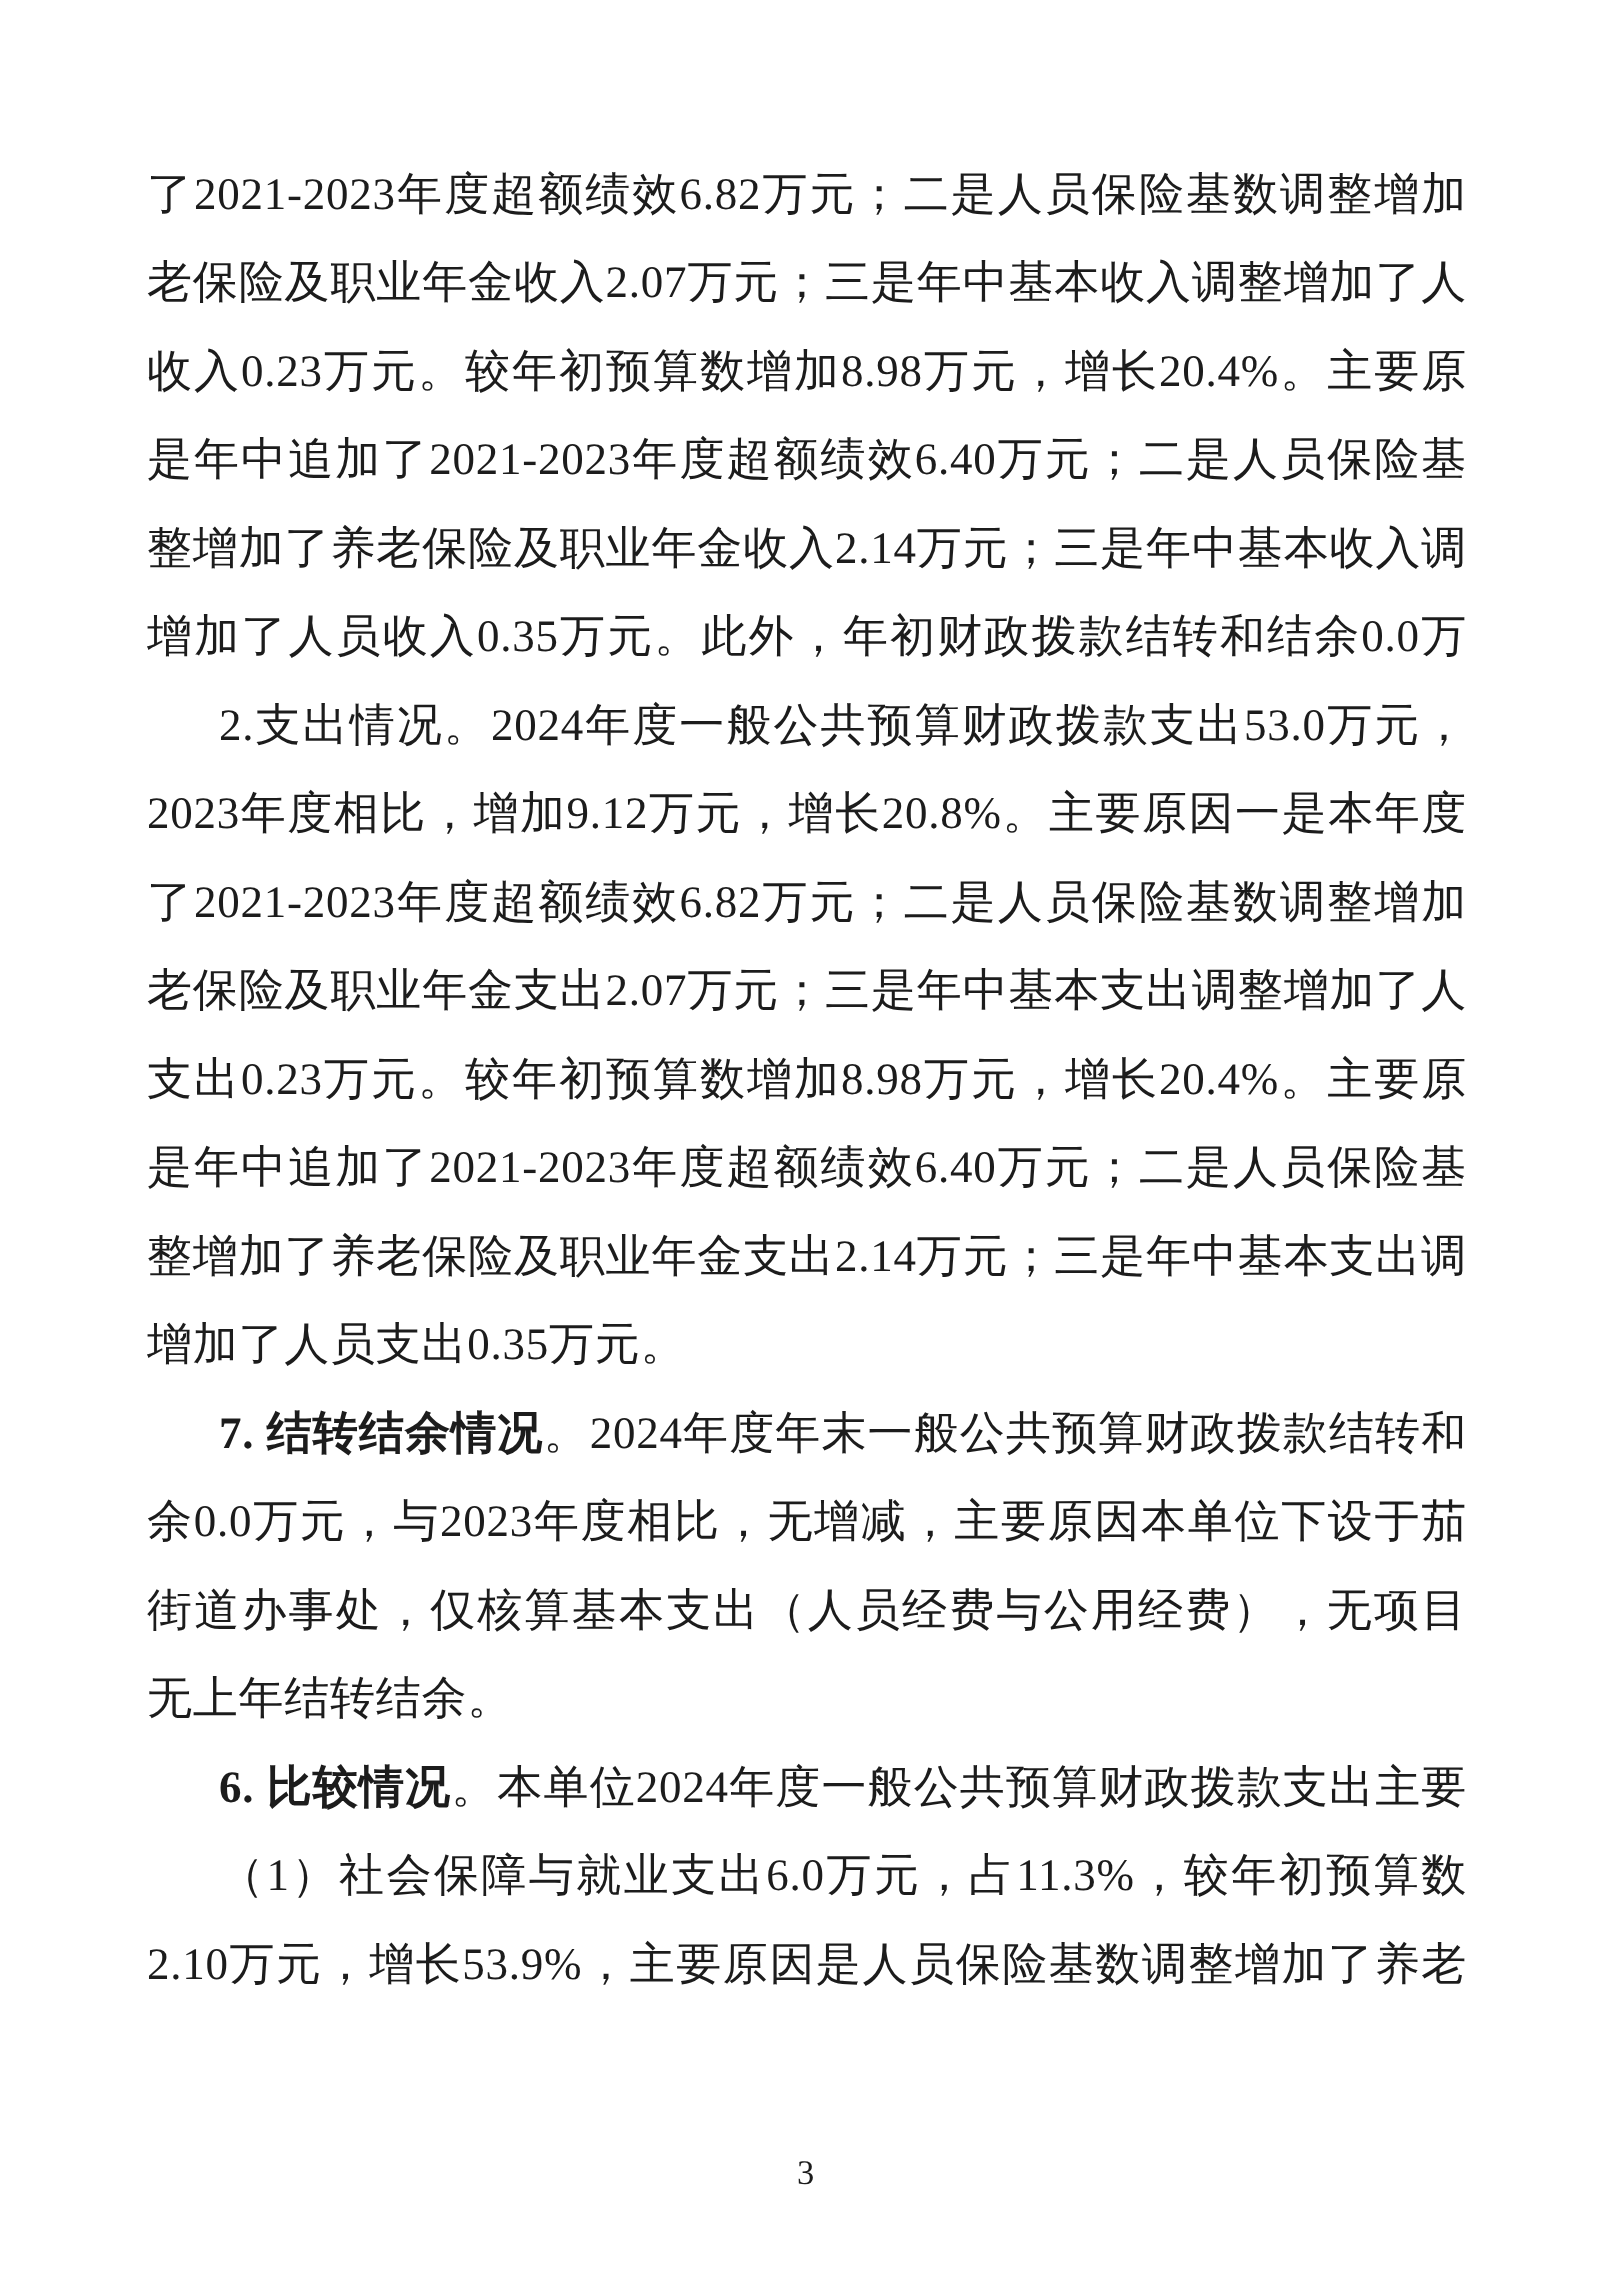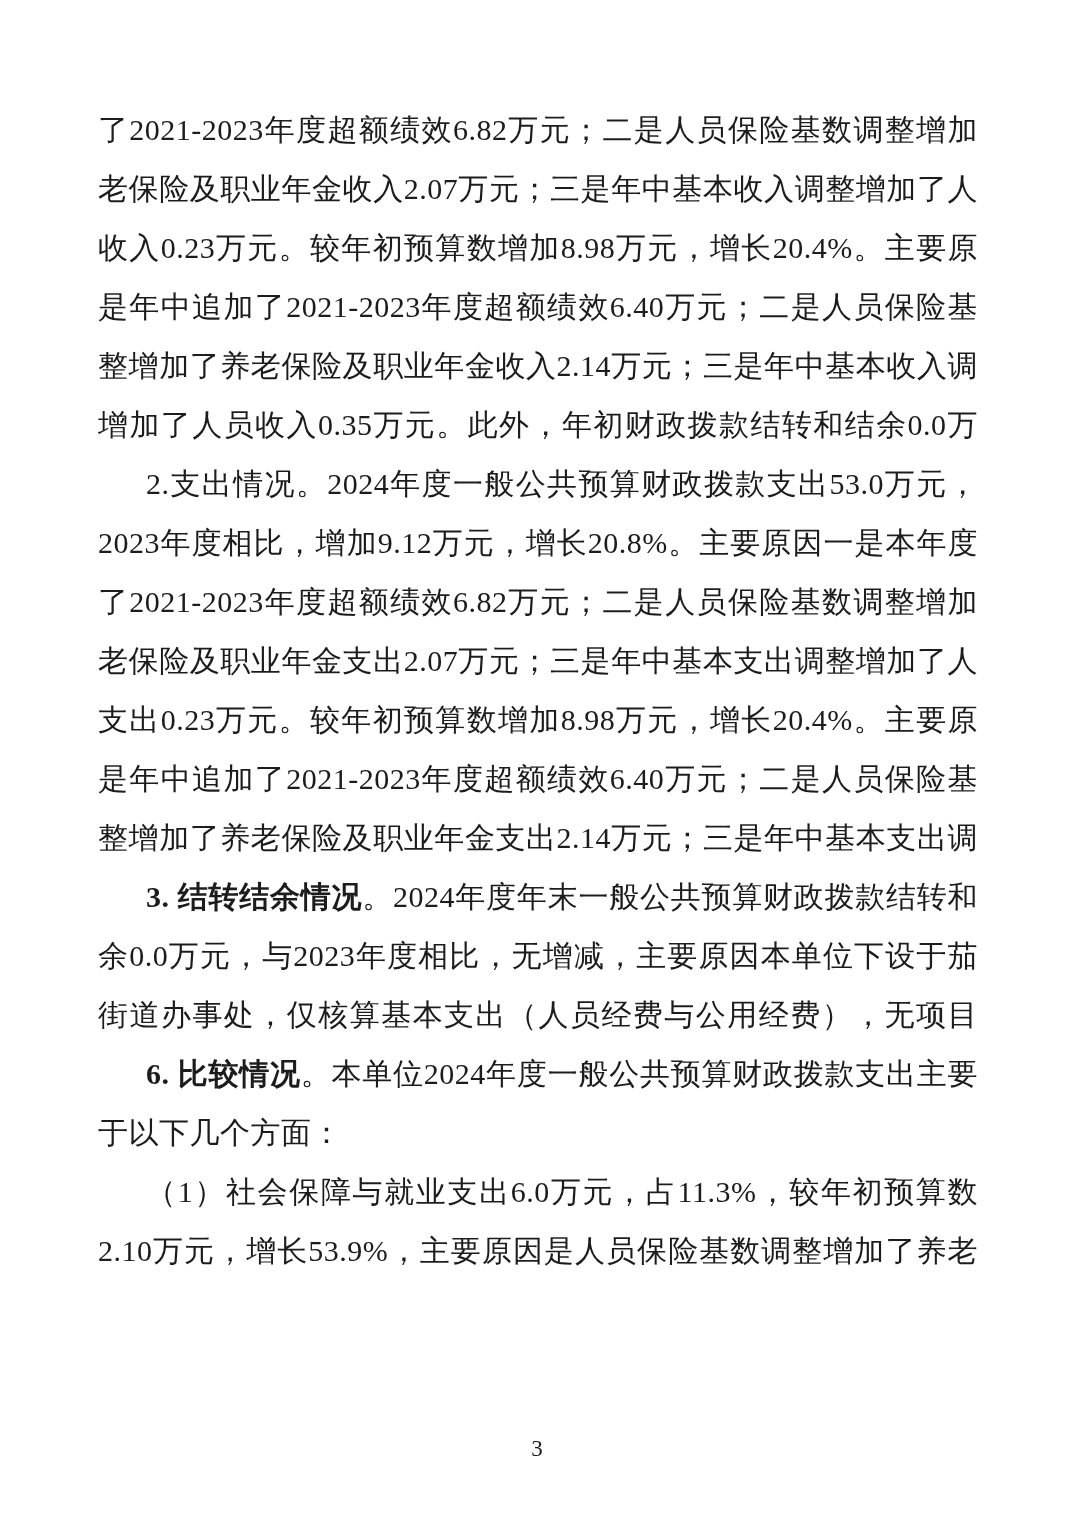--- a/index.html
+++ b/index.html
@@ -51,24 +51,25 @@
       <div class="line fill"><span>是年中追加了2021-2023年度超额绩效6.40万元；二是人员保险基数调</span></div>
       <div class="line fill"><span>整增加了养老保险及职业年金收入2.14万元；三是年中基本收入调整</span></div>
       <div class="line fill"><span>增加了人员收入0.35万元。此外，年初财政拨款结转和结余0.0万元。</span></div>
       <div class="line fill indent"><span>2.支出情况。2024年度一般公共预算财政拨款支出53.0万元，与</span></div>
       <div class="line fill"><span>2023年度相比，增加9.12万元，增长20.8%。主要原因一是本年度清算</span></div>
       <div class="line fill"><span>了2021-2023年度超额绩效6.82万元；二是人员保险基数调整增加了养</span></div>
       <div class="line fill"><span>老保险及职业年金支出2.07万元；三是年中基本支出调整增加了人员</span></div>
       <div class="line fill"><span>支出0.23万元。较年初预算数增加8.98万元，增长20.4%。主要原因一</span></div>
       <div class="line fill"><span>是年中追加了2021-2023年度超额绩效6.40万元；二是人员保险基数调</span></div>
       <div class="line fill"><span>整增加了养老保险及职业年金支出2.14万元；三是年中基本支出调整</span></div>
-      <div class="line fill indent"><b>3. 结转结余情况</b><span>。2024年度年末一般公共预算财政拨款结转和结</span></div>
+      <div class="line"><span>增加了人员支出0.35万元。</span></div>
+      <div class="line fill indent"><b>7. 结转结余情况</b><span>。2024年度年末一般公共预算财政拨款结转和结</span></div>
       <div class="line fill"><span>余0.0万元，与2023年度相比，无增减，主要原因本单位下设于茄子溪</span></div>
       <div class="line fill"><span>街道办事处，仅核算基本支出（人员经费与公用经费），无项目支出，</span></div>
+      <div class="line"><span>无上年结转结余。</span></div>
       <div class="line fill indent"><b>6. 比较情况</b><span>。本单位2024年度一般公共预算财政拨款支出主要用</span></div>
-      <div class="line"><span>于以下几个方面：</span></div>
       <div class="line fill indent"><span>（1）社会保障与就业支出6.0万元，占11.3%，较年初预算数增加</span></div>
       <div class="line fill"><span>2.10万元，增长53.9%，主要原因是人员保险基数调整增加了养老保险</span></div>
     </div>
   <div class="page-footer">
     <span class="page-number">3</span>
   </div>
 </div>
 
 </body></html>

